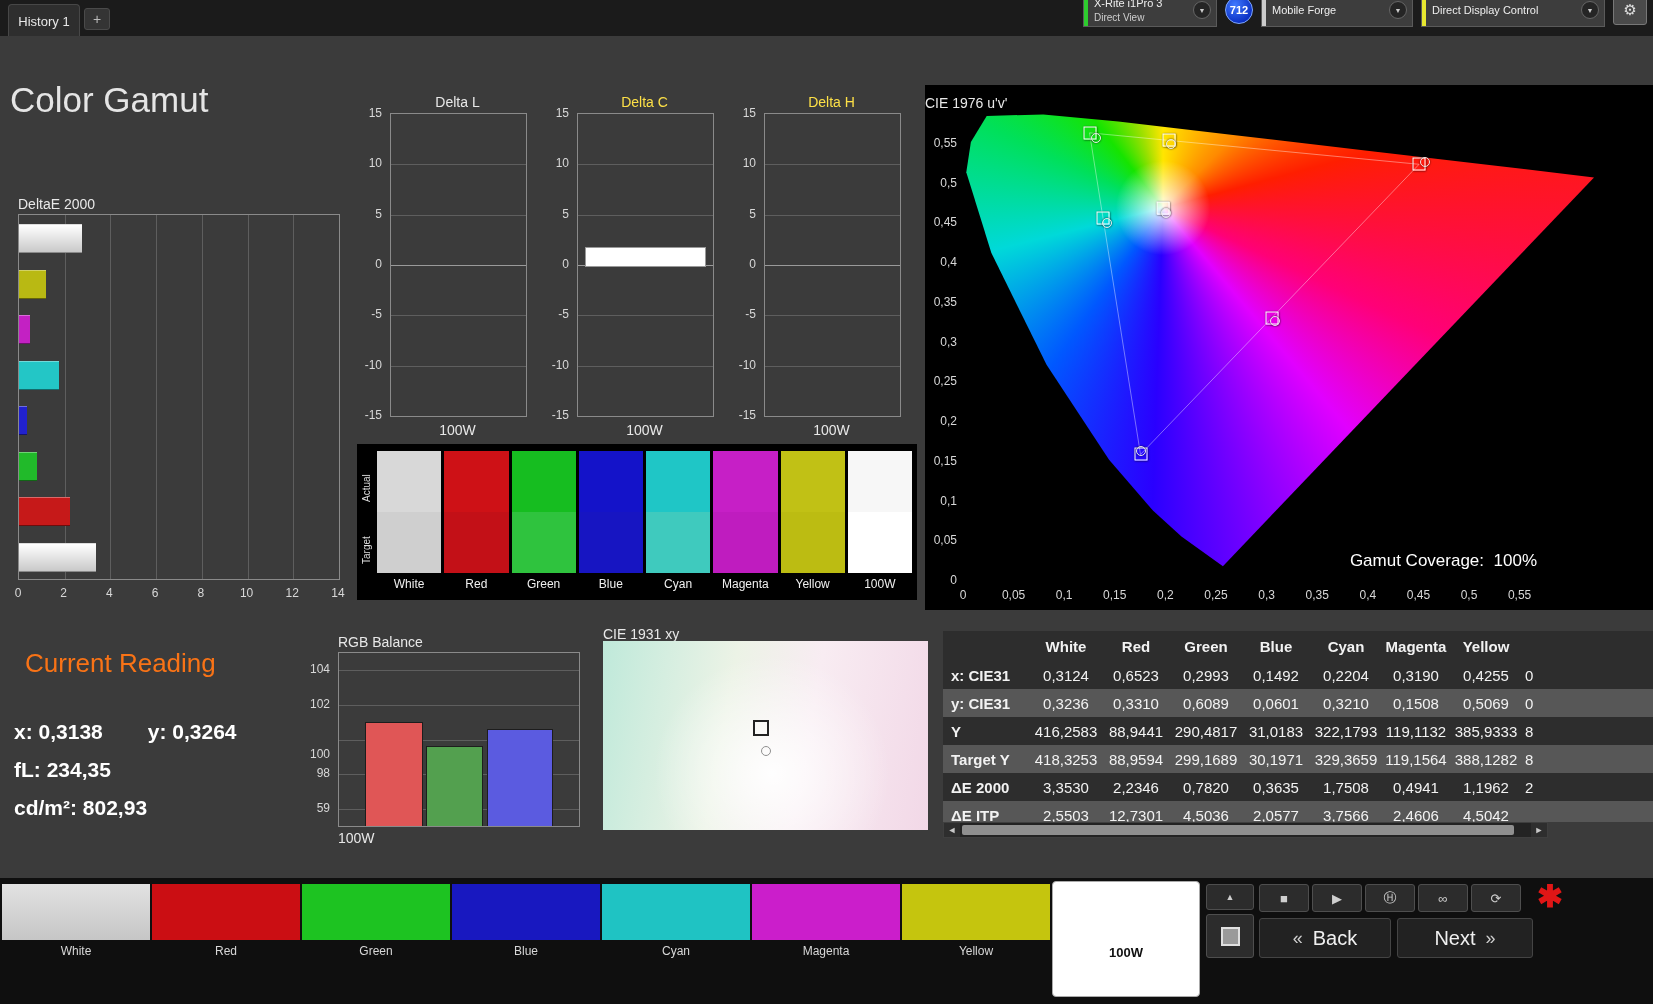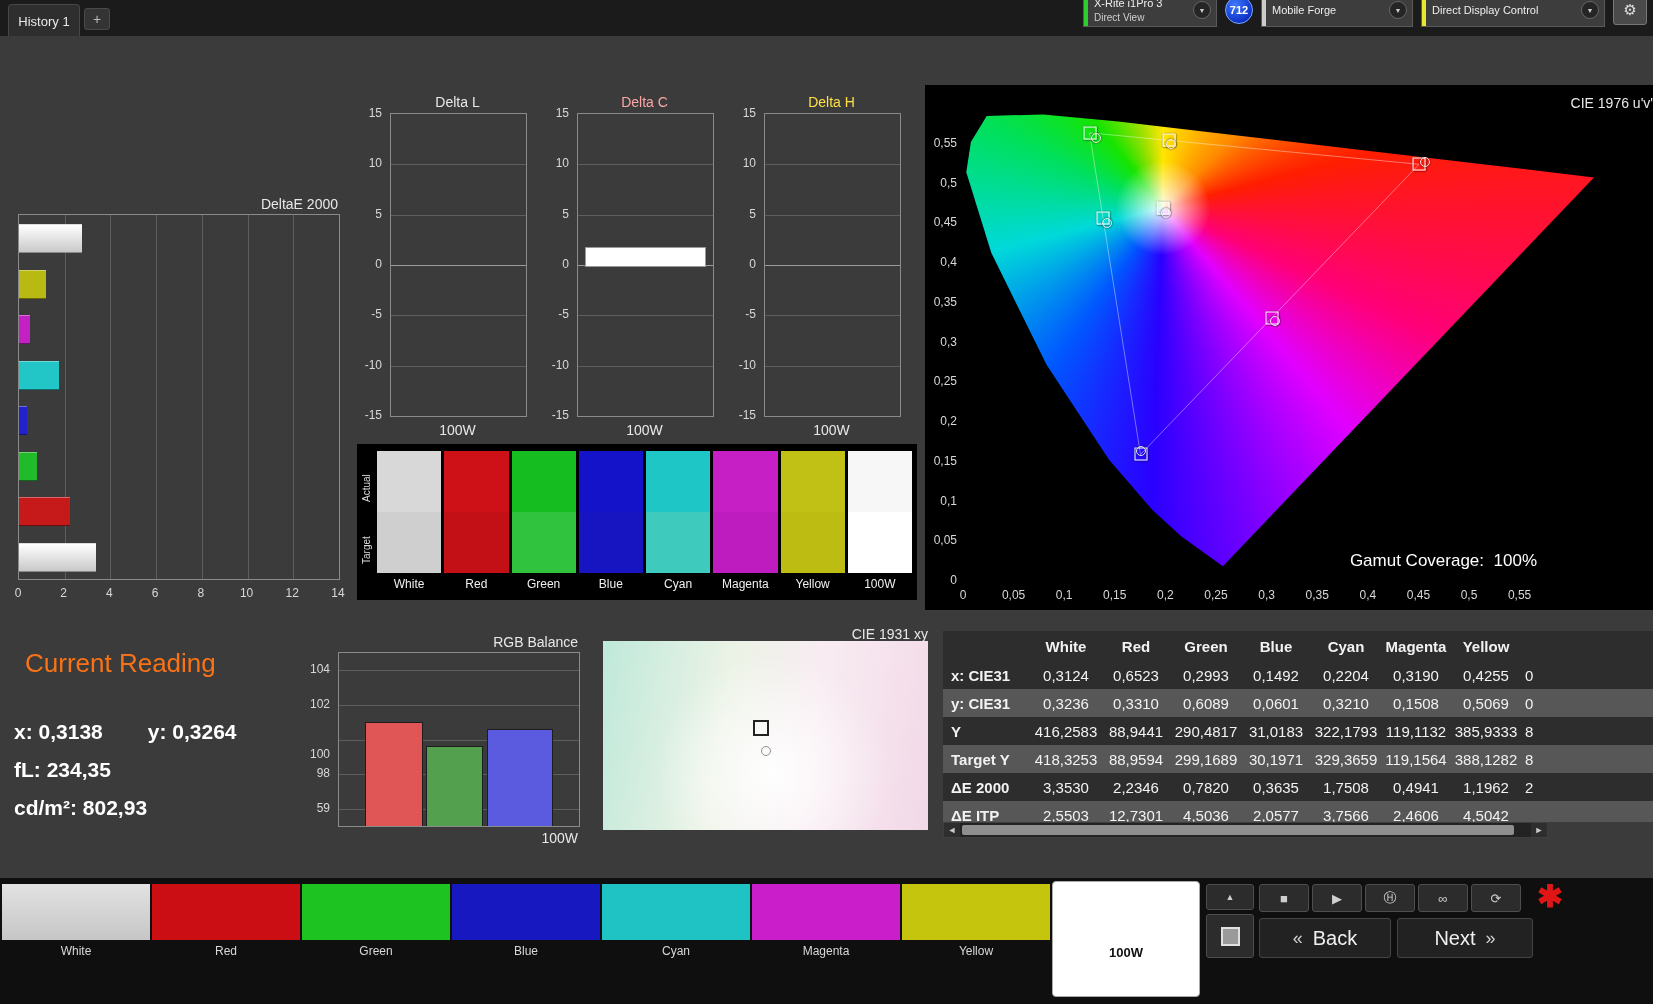--- a/index.html
+++ b/index.html
@@ -31,21 +31,21 @@
   #ddc-widget{width:182px}
   #badge{width:26px;height:26px;border-radius:50%;border:1px solid #7fa8ff;color:#fff;
       background:radial-gradient(circle at 35% 30%,#3f79ff,#0a2ec2 75%);
       font-size:11px;font-weight:bold;display:flex;align-items:center;justify-content:center}
   #gear-btn{width:32px;height:28px;background:#4a4a4a;border:1px solid #777;border-radius:3px;
       color:#ddd;font-size:15px;display:flex;align-items:center;justify-content:center}
 
   
   #main{position:absolute;left:0;top:36px;width:1653px;height:842px;background:#3b3b3b}
   #page-title{position:absolute;left:10px;top:44px;font-size:35px;color:#e5e5e5}
-  .ctitle{position:absolute;color:#e8e8e8;font-size:14px;text-align:right}
+  .ctitle{position:absolute;color:#e8e8e8;font-size:14px;text-align:left}
   .plot{position:absolute;border:1px solid #8a8a8a}
 
   #deltae-title{left:18px;top:160px;width:320px}
   #deltae-plot{left:18px;top:178px;width:320px;height:364px}
   #deltae-xaxis{position:absolute;left:18px;top:548px;width:320px;height:16px}
   .debar{position:absolute;left:0}
 
   #delta-charts{position:absolute;left:0;top:0;width:100%;height:100%}
 
   #swatch-strip{position:absolute;left:357px;top:408px;width:560px;height:156px;background:#000}
@@ -184,20 +184,21 @@
             <span>▼</span>
           </div>
       </div>
       <div id="gear-btn">
         <span>⚙</span>
       </div>
     </div>
   </div>
 
   <div id="main">
+    <div id="page-title">Color Gamut</div>
 
     <div id="deltae-title" class="ctitle">DeltaE 2000</div>
     <div id="deltae-plot" class="plot">
         <div class="gridv" style="left: 45.7143px;"></div>
         <div class="gridv" style="left: 91.4286px;"></div>
         <div class="gridv" style="left: 137.143px;"></div>
         <div class="gridv" style="left: 182.857px;"></div>
         <div class="gridv" style="left: 228.571px;"></div>
         <div class="gridv" style="left: 274.286px;"></div>
         <div class="debar" style="top: 9px; height: 27px; width: 62.8571px; border-top: 1px solid rgba(255, 255, 255, 0.35); border-bottom: 1px solid rgba(0, 0, 0, 0.45); background: linear-gradient(rgb(255, 255, 255), rgb(201, 201, 201));"></div>
@@ -233,21 +234,21 @@
           <div class="ticklbl" style="left: 0px; width: 40px; text-align: right; top: 12px;">15</div>
           <div class="ticklbl" style="left: 0px; width: 40px; text-align: right; top: 62.3333px;">10</div>
           <div class="ticklbl" style="left: 0px; width: 40px; text-align: right; top: 112.667px;">5</div>
           <div class="ticklbl" style="left: 0px; width: 40px; text-align: right; top: 163px;">0</div>
           <div class="ticklbl" style="left: 0px; width: 40px; text-align: right; top: 213.333px;">-5</div>
           <div class="ticklbl" style="left: 0px; width: 40px; text-align: right; top: 263.667px;">-10</div>
           <div class="ticklbl" style="left: 0px; width: 40px; text-align: right; top: 314px;">-15</div>
           <div style="position: absolute; left: 48px; top: 328px; width: 135px; text-align: center; color: rgb(232, 232, 232); font-size: 14px;">100W</div>
         </div>
         <div class="abs" style="left: 529px; top: 58px; width: 183px; height: 350px;">
-          <div style="position: absolute; left: 48px; top: 0px; width: 135px; text-align: center; color: #fca5a5; font-size: 14px;">Delta C</div>
+          <div style="position: absolute; left: 48px; top: 0px; width: 135px; text-align: center; color: #fde047; font-size: 14px;">Delta C</div>
           <div style="position: absolute; left: 48px; top: 19px; width: 135px; height: 302px; border: 1px solid rgb(138, 138, 138);">
             <div class="gridh" style="top: 50.3333px;"></div>
             <div class="gridh" style="top: 100.667px;"></div>
             <div class="gridh" style="top: 151px; background: rgb(154, 154, 154);"></div>
             <div class="gridh" style="top: 201.333px;"></div>
             <div class="gridh" style="top: 251.667px;"></div>
             <div style="position: absolute; left: 7px; right: 7px; top: 132.88px; height: 18.12px; background: rgb(255, 255, 255); border: 1px solid rgb(153, 153, 153);"></div>
           </div>
           <div class="ticklbl" style="left: 0px; width: 40px; text-align: right; top: 12px;">15</div>
           <div class="ticklbl" style="left: 0px; width: 40px; text-align: right; top: 62.3333px;">10</div>

